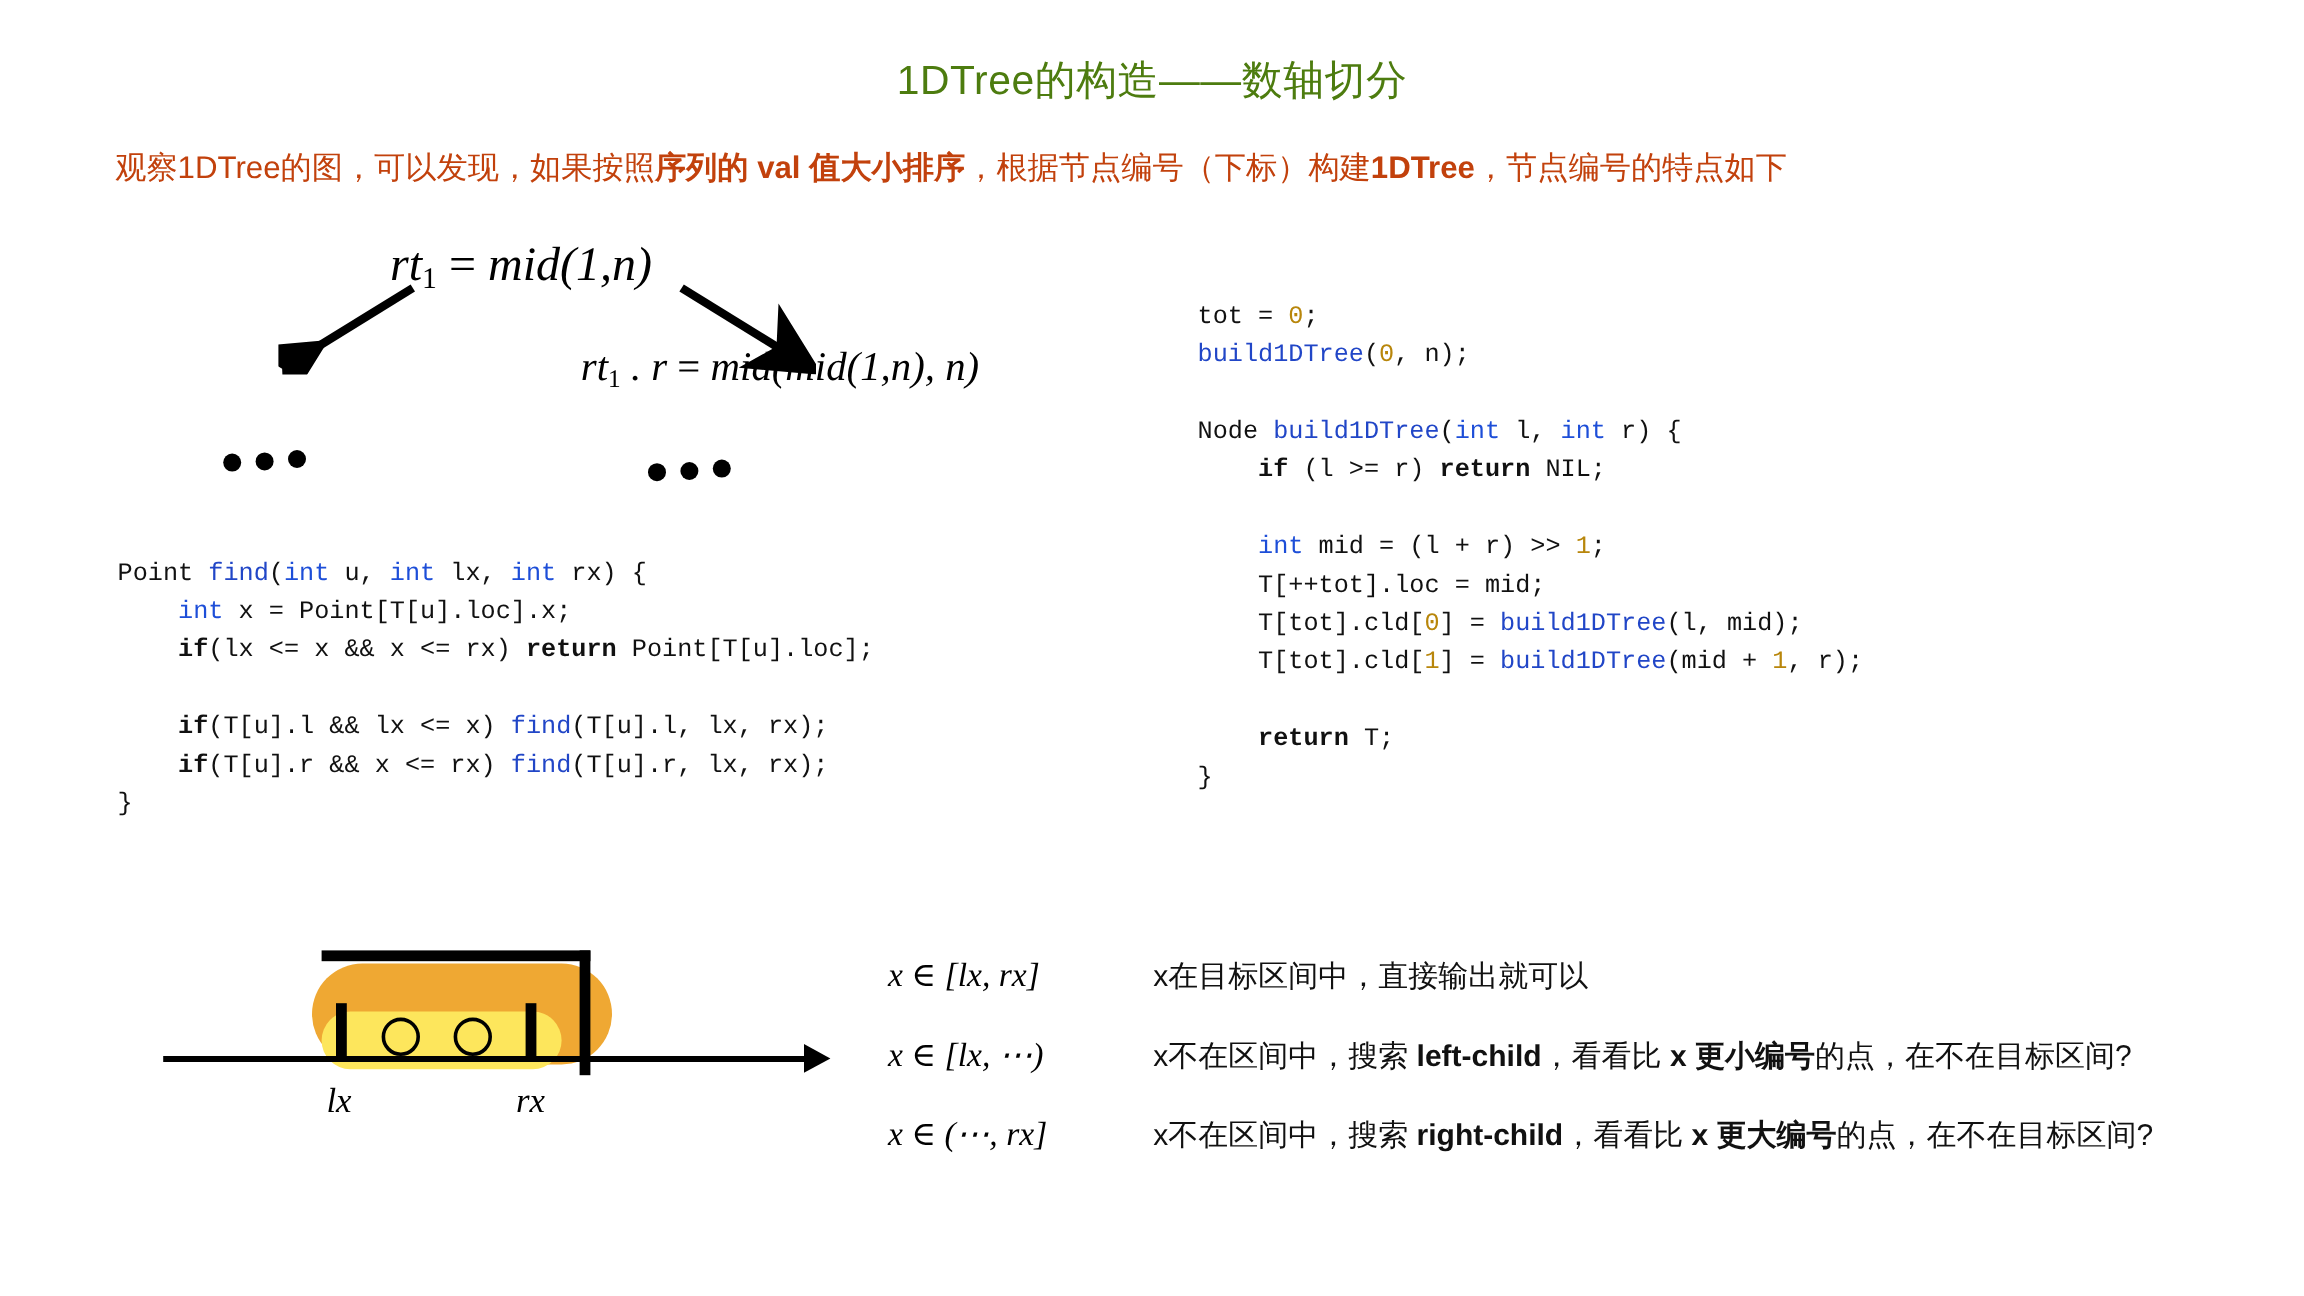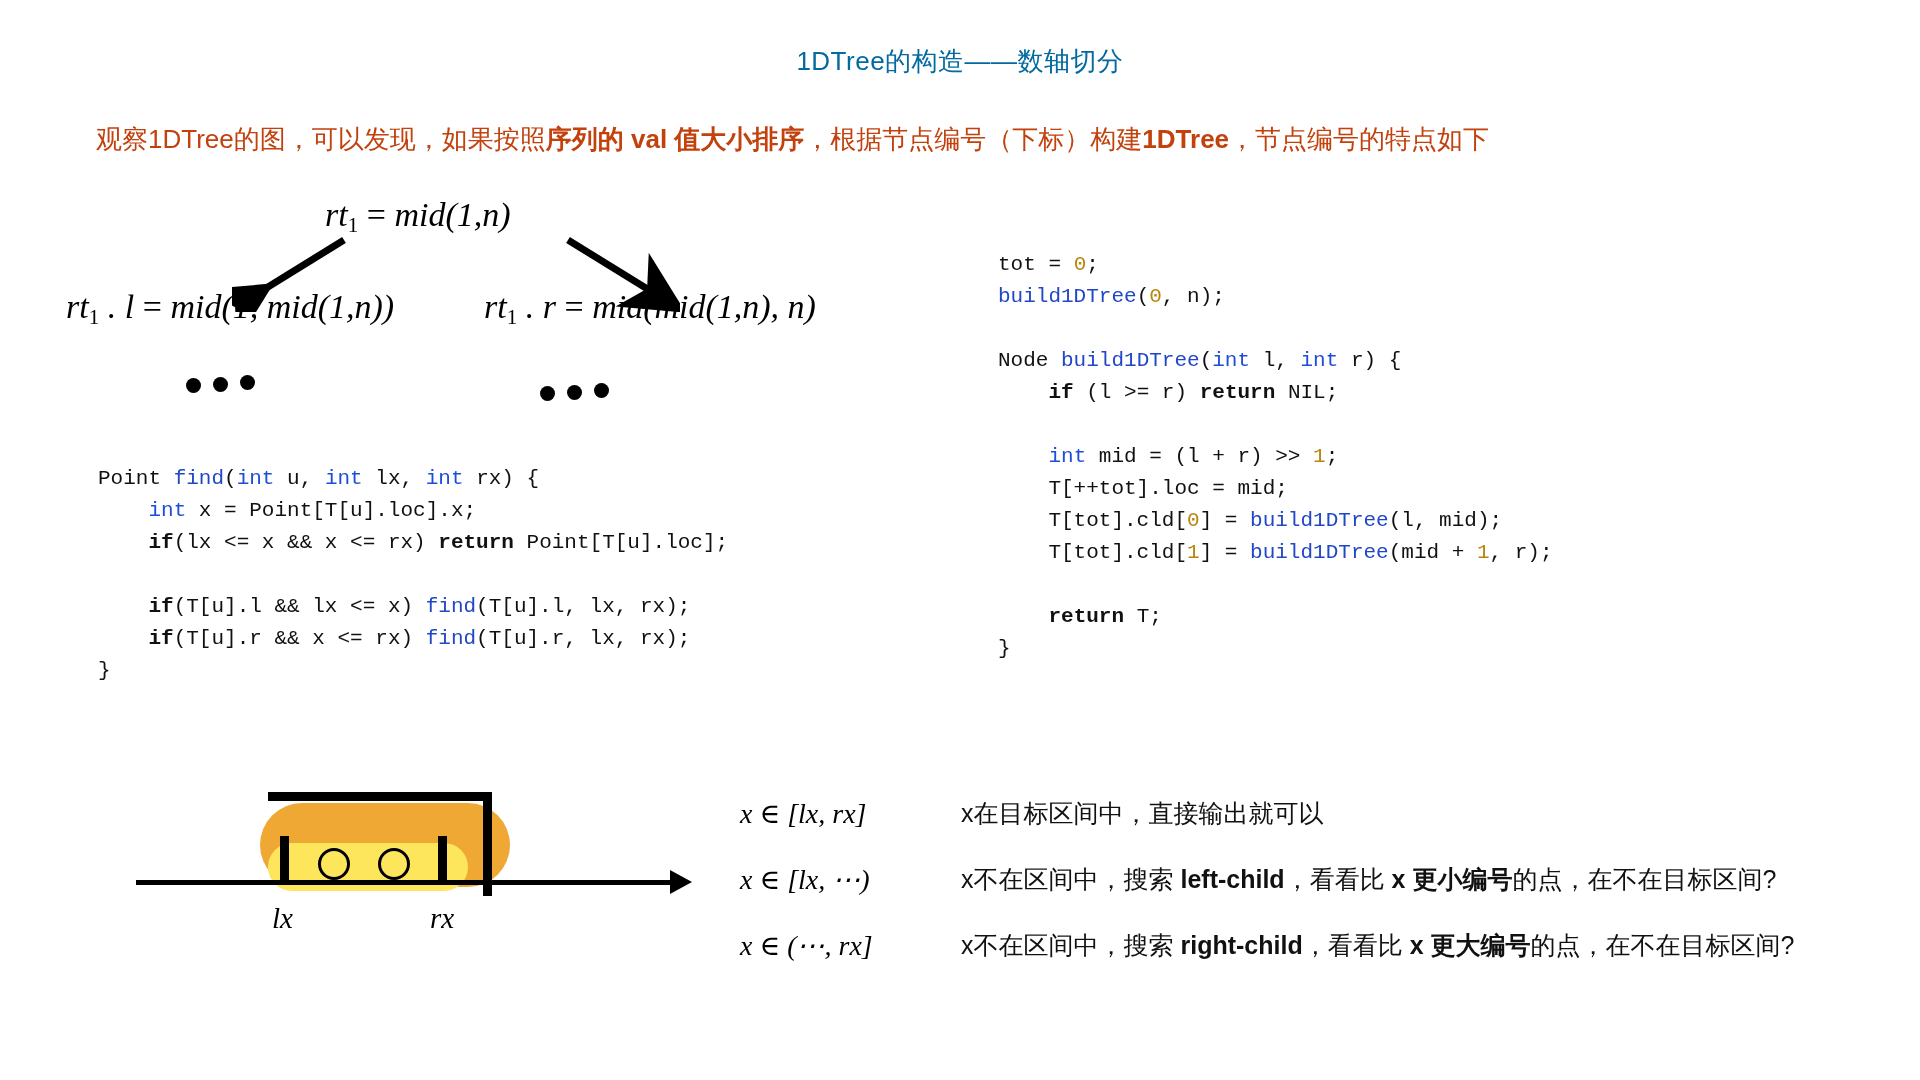--- a/index.html
+++ b/index.html
@@ -6,37 +6,37 @@
   body{
     width:1920px;height:1080px;background:#ffffff;
     font-family:"Liberation Sans","DejaVu Sans",sans-serif;
     color:#000000;overflow:hidden;position:relative;
   }
   .slide{position:absolute;inset:0;}
 
   
   .title{
     position:absolute;top:44px;left:0;width:1920px;text-align:center;
-    font-size:26px;font-weight:400;letter-spacing:.5px;color:#0369a1;
+    font-size:34px;font-weight:400;letter-spacing:.5px;color:#4d7c0f;
   }
   .subtitle{
     position:absolute;top:122px;left:96px;width:1800px;
     font-size:26px;font-weight:400;color:#c2410c;white-space:nowrap;
   }
   .subtitle b{font-weight:700;}
 
   
   .math{
     font-family:"Liberation Serif","DejaVu Serif",serif;
     font-style:italic;color:#000;white-space:nowrap;
   }
   .math .up{font-style:normal;}
   .math sub{font-size:.62em;font-style:normal;vertical-align:-0.28em;}
 
-  #f-root{position:absolute;left:325px;top:196px;font-size:34px;}
+  #f-root{position:absolute;left:325px;top:196px;font-size:40px;}
   #f-left{position:absolute;left:66px;top:288px;font-size:34px;}
   #f-right{position:absolute;left:484px;top:288px;font-size:34px;}
 
   
   .arrow-svg{position:absolute;}
   #arrow-l{left:232px;top:236px;}
   #arrow-r{left:560px;top:236px;}
 
   
   .dots{position:absolute;display:flex;align-items:center;}
@@ -130,21 +130,20 @@
 
   <svg class="arrow-svg" id="arrow-r" width="120" height="76">
     <defs>
         <marker id="ahr" markerWidth="9" markerHeight="9" refX="5" refY="4.5" orient="auto">
       <path d="M0,0 L9,4.5 L0,9 L2.5,4.5 Z" fill="#000"></path>
         </marker>
       </defs>
     <line x1="8" y1="4" x2="102" y2="62" stroke="#000" stroke-width="7" marker-end="url(#ahr)"></line>
   </svg>
 
-  <div class="math" id="f-left"><span>rt</span><sub>1</sub><span> . l</span><span class="up"> = </span><span>mid(1, mid(1,n))</span></div>
 
   <div class="math" id="f-right"><span>rt</span><sub>1</sub><span> . r</span><span class="up"> = </span><span>mid(mid(1,n), n)</span></div>
 
   <div class="dots" id="dots-l">
       <i></i>
       <i></i>
       <i></i>
     </div>
   <div class="dots" id="dots-r">
       <i></i>

